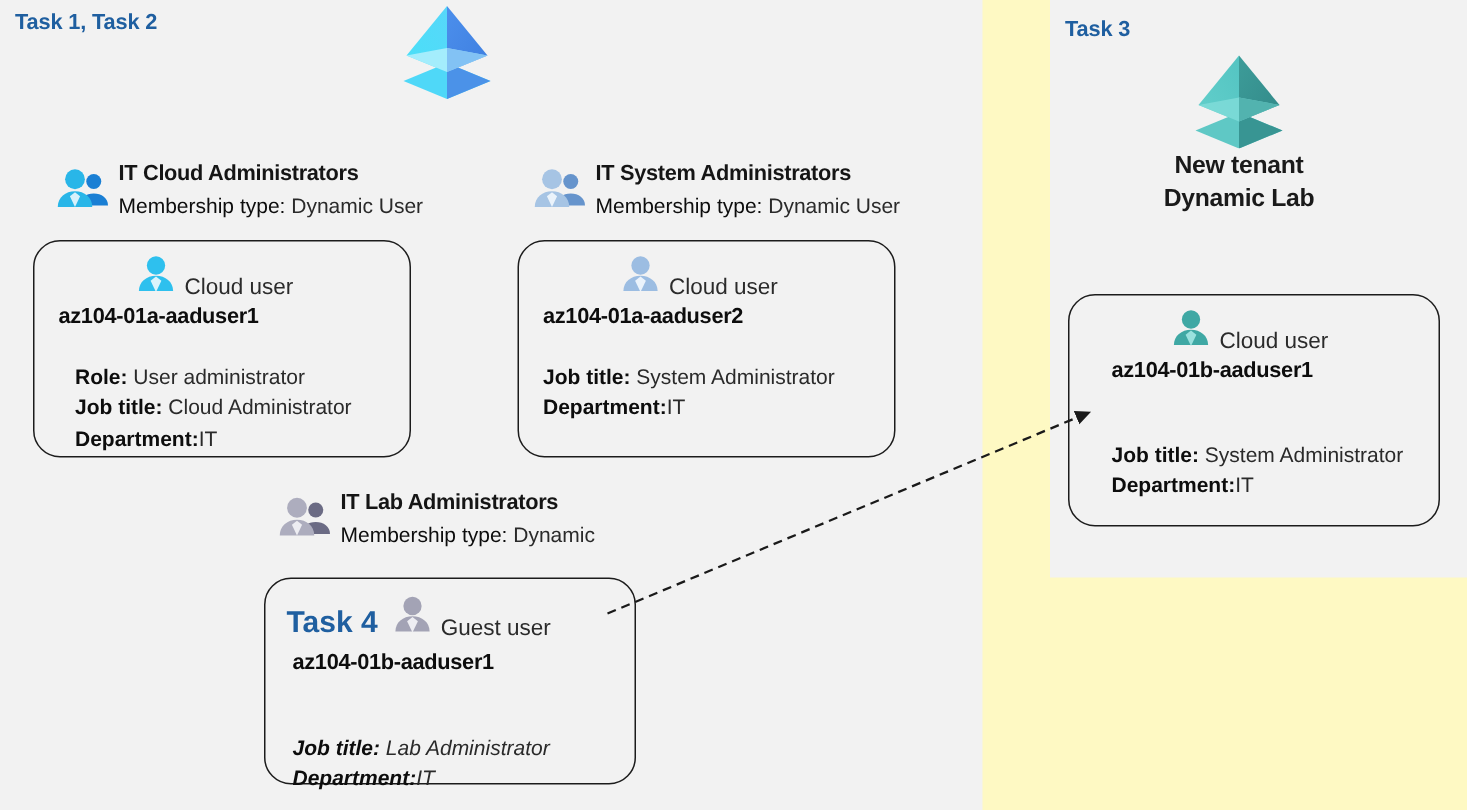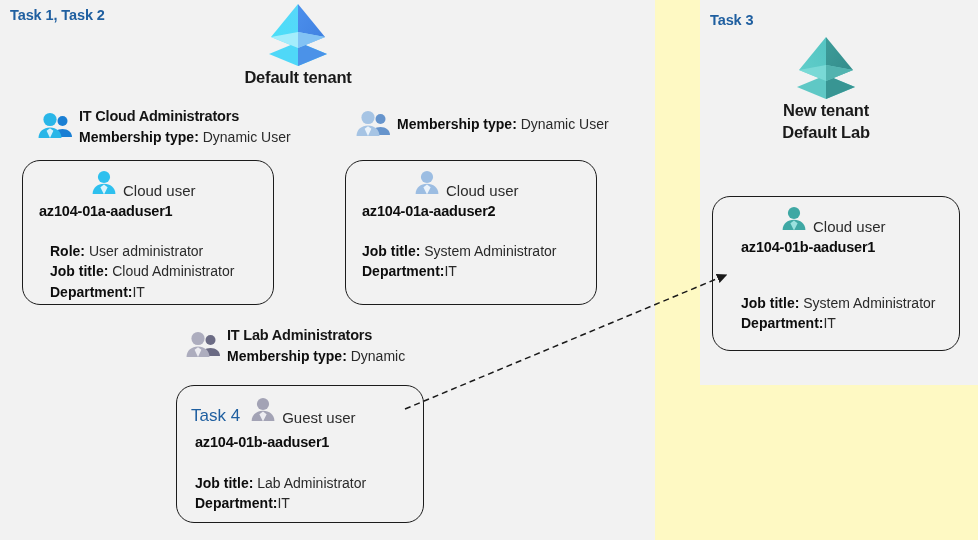--- a/index.html
+++ b/index.html
@@ -60,21 +60,21 @@
     letter-spacing: -0.2px;
     white-space: nowrap;
     line-height: 1.45;
   }
   .group-meta {
     font-size: 14px;
     color: #2a2a2a;
     white-space: nowrap;
     line-height: 1.45;
   }
-  .group-meta b { color: #0d0d0d; font-weight: bold; }
+  .group-meta b { color: #0d0d0d; font-weight: normal; }
 
   .card {
     position: absolute;
     border: 1.6px solid #1c1c1c;
     border-radius: 18px;
     box-sizing: border-box;
     background: transparent;
   }
   .card-head {
     position: absolute;
@@ -82,22 +82,22 @@
     align-items: flex-end;
     gap: 6px;
     white-space: nowrap;
   }
   .card-head .utype {
     font-size: 15px;
     color: #2b2b2b;
   }
   .card-head .tasktag {
     color: #1f5fa0;
-    font-weight: normal;
-    font-size: 17px;
+    font-weight: bold;
+    font-size: 20px;
     margin-right: 4px;
   }
   .card-upn {
     position: absolute;
     font-weight: bold;
     font-size: 14.5px;
     color: #0d0d0d;
     letter-spacing: -0.2px;
     white-space: nowrap;
   }
@@ -151,21 +151,20 @@
           </linearGradient>
         </defs>
         <polygon points="39,40 10,52 39,64 68,52" fill="#4FD8F8"></polygon>
         <polygon points="39,40 39,64 68,52" fill="#4B92E8"></polygon>
         <polygon points="39,2 12,35 39,46 39,2" fill="url(#t1l)"></polygon>
         <polygon points="39,2 66,35 39,46 39,2" fill="url(#t1r)"></polygon>
         <polygon points="39,30 12,35 39,46 66,35" fill="#B7F0FC" opacity="0.82"></polygon>
         <polygon points="39,30 39,46 66,35" fill="#7CBDF3" opacity="0.85"></polygon>
       </svg>
     </div>
-    <div class="tenant-name">Default tenant</div>
   </div>
 
   <div class="tenant-block" style="left:741px; top:35px; width:170px;">
     <div class="pyramid" style="width:78px;height:64px;margin:0 auto;">
       <svg width="78" height="64" viewBox="0 0 78 64">
         <defs>
           <linearGradient id="t2l" x1="0" y1="1" x2="1" y2="0">
             <stop offset="0" stop-color="#62CFCB"></stop>
               <stop offset="1" stop-color="#54C4C2"></stop>
           </linearGradient>
@@ -176,21 +175,21 @@
         </defs>
         <polygon points="39,40 10,52 39,64 68,52" fill="#5FC8C5"></polygon>
         <polygon points="39,40 39,64 68,52" fill="#389593"></polygon>
         <polygon points="39,2 12,35 39,46 39,2" fill="url(#t2l)"></polygon>
         <polygon points="39,2 66,35 39,46 39,2" fill="url(#t2r)"></polygon>
         <polygon points="39,30 12,35 39,46 66,35" fill="#7FDCD8" opacity="0.85"></polygon>
         <polygon points="39,30 39,46 66,35" fill="#4FAFAC" opacity="0.9"></polygon>
       </svg>
     </div>
     <div class="tenant-name">New  tenant</div>
-    <div class="tenant-name">Default Lab</div>
+    <div class="tenant-name">Dynamic Lab</div>
   </div>
 
   <div class="group-row" style="left:38px; top:106px;">
     <span style="margin-top:3px;">
       <svg width="34" height="30" viewBox="0 0 34 30">
         <circle cx="24.5" cy="10" r="5" fill="#1A7FD4"></circle>
         <path d="M15 26c0-5 4.3-8 9.5-8s9.5 3 9.5 8z" fill="#1A7FD4"></path>
         <circle cx="12" cy="8.5" r="6.6" fill="#29B6E8"></circle>
         <path d="M0.5 27c0-6.4 5.2-10.5 11.5-10.5S23.5 20.6 23.5 27z" fill="#29B6E8"></path>
         <path d="M12 17.2 8.6 19.8l3.4 7.2 3.4-7.2z" fill="#EAF7FD" opacity="0.9"></path>
@@ -209,20 +208,21 @@
     <span style="margin-top:3px;">
       <svg width="34" height="30" viewBox="0 0 34 30">
         <circle cx="24.5" cy="10" r="5" fill="#6694CC"></circle>
         <path d="M15 26c0-5 4.3-8 9.5-8s9.5 3 9.5 8z" fill="#6694CC"></path>
         <circle cx="12" cy="8.5" r="6.6" fill="#A6C4E4"></circle>
         <path d="M0.5 27c0-6.4 5.2-10.5 11.5-10.5S23.5 20.6 23.5 27z" fill="#A6C4E4"></path>
         <path d="M12 17.2 8.6 19.8l3.4 7.2 3.4-7.2z" fill="#EEF5FC" opacity="0.95"></path>
       </svg>
     </span>
     <span class="group-text">
+      <div class="group-name">IT System Administrators</div>
       <div class="group-meta">
         <b>Membership type:</b>
         <span>Dynamic User</span>
       </div>
     </span>
   </div>
 
   <div class="group-row" style="left:186px; top:325px;">
     <span style="margin-top:3px;">
       <svg width="34" height="30" viewBox="0 0 34 30">
@@ -298,21 +298,21 @@
       <span>
         <svg width="26" height="26" viewBox="0 0 26 26">
           <circle cx="13" cy="8" r="6.1" fill="#A3A3B5"></circle>
           <path d="M1.6 25c0-6.2 5.1-10.2 11.4-10.2S24.4 18.8 24.4 25z" fill="#A3A3B5"></path>
           <path d="M13 15.4 9.4 18.2 13 25.6l3.6-7.4z" fill="#F1F1F5" opacity="0.95"></path>
         </svg>
       </span>
       <span class="utype">Guest user</span>
     </div>
     <div class="card-upn" style="left:18px; top:48px;">az104-01b-aaduser1</div>
-    <div class="card-props" style="left:18px; top:87px;">
+    <div class="card-props" style="left:18px; top:102px;font-style:italic;">
       <div>
         <b>Job title:</b>
         <span>Lab Administrator</span>
       </div>
       <div>
         <b>Department:</b><span>IT</span>
       </div>
     </div>
   </div>
 

